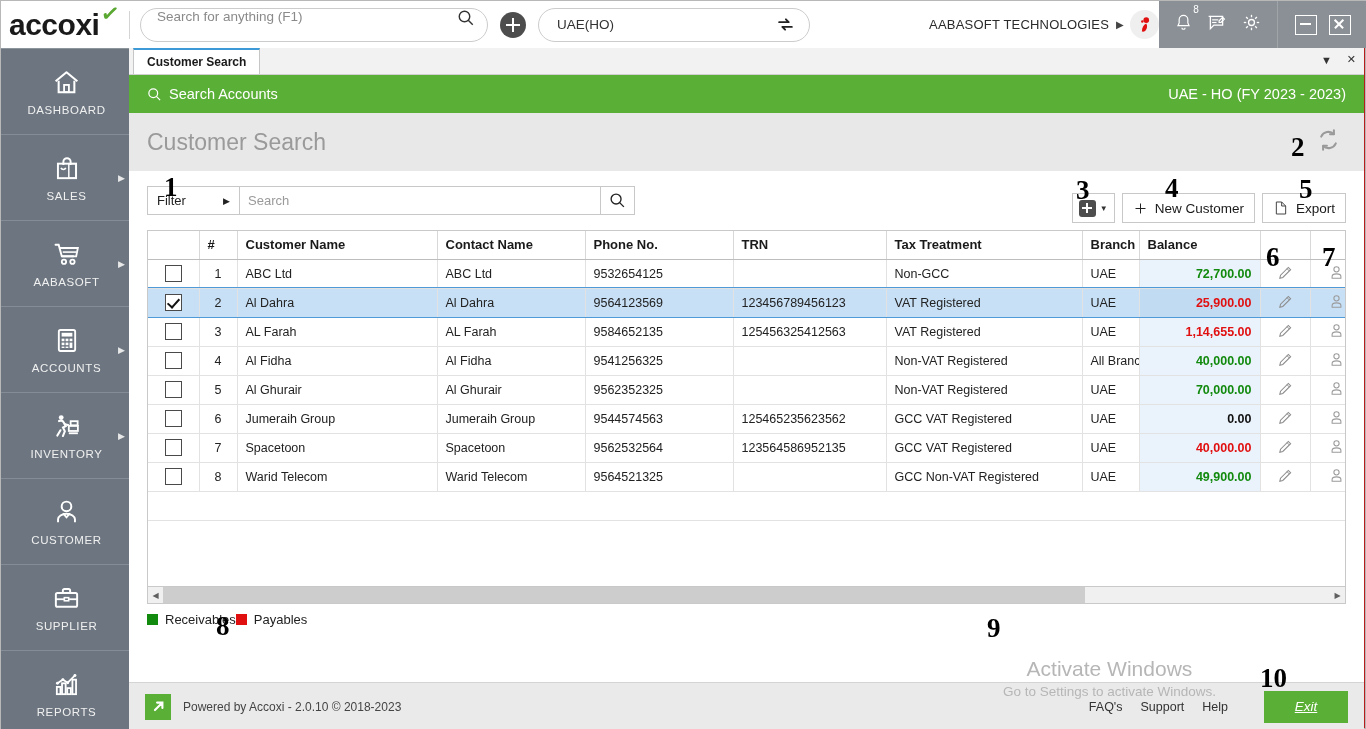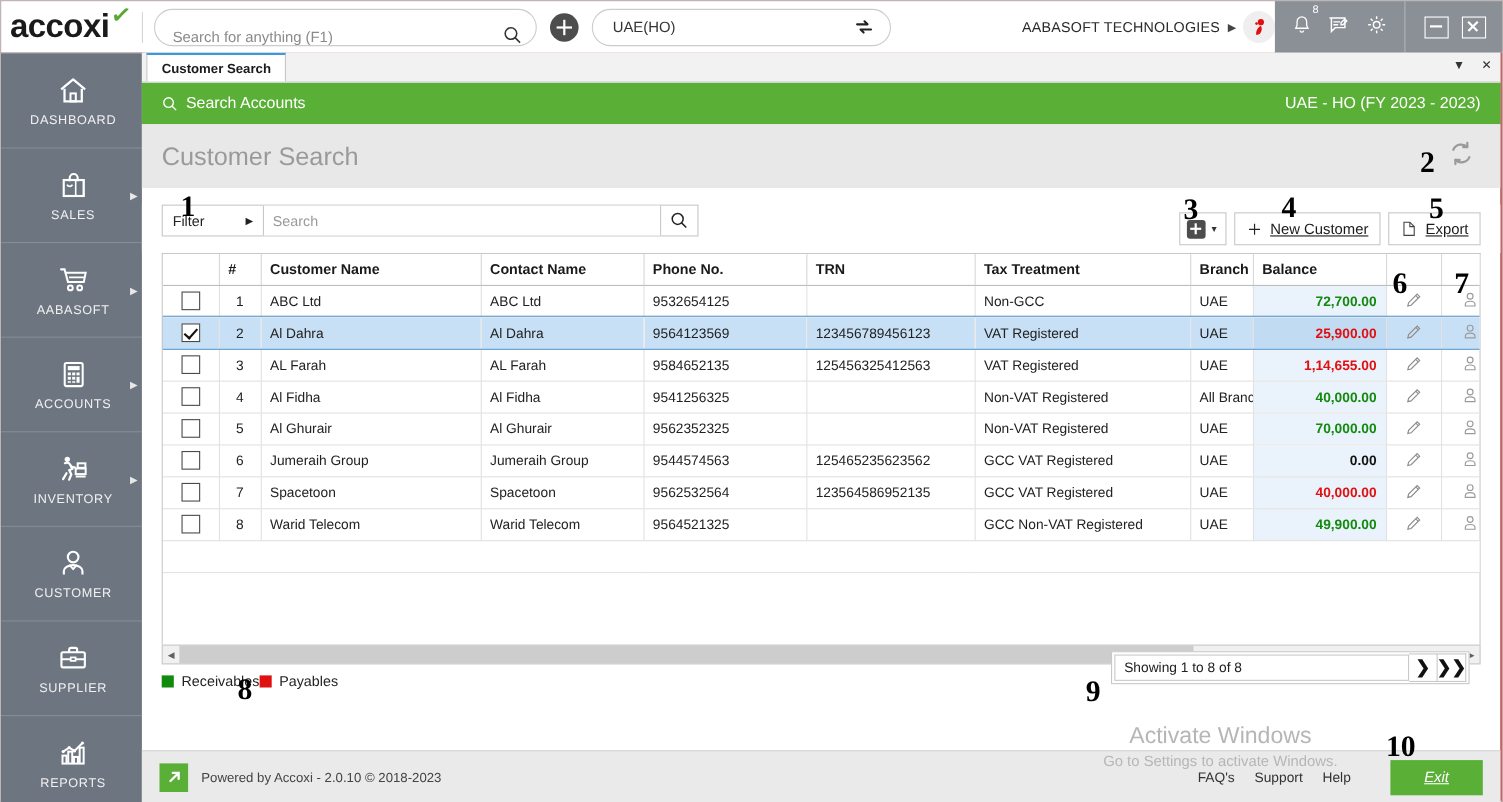--- a/index.html
+++ b/index.html
@@ -28,21 +28,21 @@
   }
   .logo .tick {
     position: absolute; right: 8px; top: -7px;
     color: #5aa832; font-size: 22px; font-weight: bold;
     transform: rotate(8deg);
   }
   .logo-divider { width: 1px; height: 28px; background: #d4d4d4; margin: 0 10px 0 2px; }
 
   .search-pill {
     width: 348px; height: 34px; border: 1px solid #cccccc; border-radius: 17px;
-    display: flex; align-items: flex-end; padding: 0 12px 0 16px; background: #fff;
+    display: flex; align-items: flex-start; padding: 0 12px 0 16px; background: #fff;
   }
   .search-pill input {
     flex: 1; border: none; outline: none; font-size: 13.5px;
     color: #555; font-family: "Liberation Sans", sans-serif; background: transparent;
   }
   .search-pill input::placeholder { color: #8a8a8a; }
 
   .plus-btn {
     width: 26px; height: 26px; border-radius: 50%; background: #4d4d4d;
     margin-left: 12px; position: relative; cursor: pointer; flex: none;
@@ -168,21 +168,21 @@
     width: 34px; height: 27px; display: flex; align-items: center; justify-content: center;
     border-left: 1px solid #c8c8c8; cursor: pointer;
   }
 
   .tbtns { margin-left: auto; display: flex; align-items: center; gap: 7px; }
   .tbtn {
     height: 30px; border: 1px solid #c8c8c8; background: #fff;
     display: flex; align-items: center; gap: 7px; padding: 0 10px;
     font-size: 13.5px; color: #1a1a1a; cursor: pointer;
   }
-  .tbtn .u { text-decoration: underline; }
+  .tbtn .u { }
   .addbtn { padding: 0 6px; gap: 4px; }
   .sq-plus {
     width: 17px; height: 17px; background: #4d4d4d; border-radius: 3px; position: relative;
   }
   .sq-plus::before, .sq-plus::after { content: ""; position: absolute; background: #fff; }
   .sq-plus::before { left: 3.5px; top: 7.5px; width: 10px; height: 2px; }
   .sq-plus::after { left: 7.5px; top: 3.5px; width: 2px; height: 10px; }
   .dncaret { font-size: 8px; color: #333; }
 
   
@@ -741,25 +741,20 @@
     <div class="legendrow">
       <div class="lg">
         <span class="sw" id="sw0" style="background: rgb(18, 138, 14);"></span>
         <span>Receivables</span>
       </div>
       <div class="lg">
         <span class="sw" id="sw1" style="background: rgb(225, 16, 16);"></span>
         <span>Payables</span>
       </div>
 
-      <div class="pager">
-        <div class="info">Showing 1 to 8 of 8</div>
-        <div class="pbtn">❯</div>
-        <div class="pbtn">❯❯</div>
-      </div>
     </div>
 
     <div class="wm">
       <div class="w1">Activate Windows</div>
       <div class="w2">Go to Settings to activate Windows.</div>
     </div>
 
     <div class="footer">
       <div class="flogo">
         <svg width="17" height="17" viewBox="0 0 24 24">

